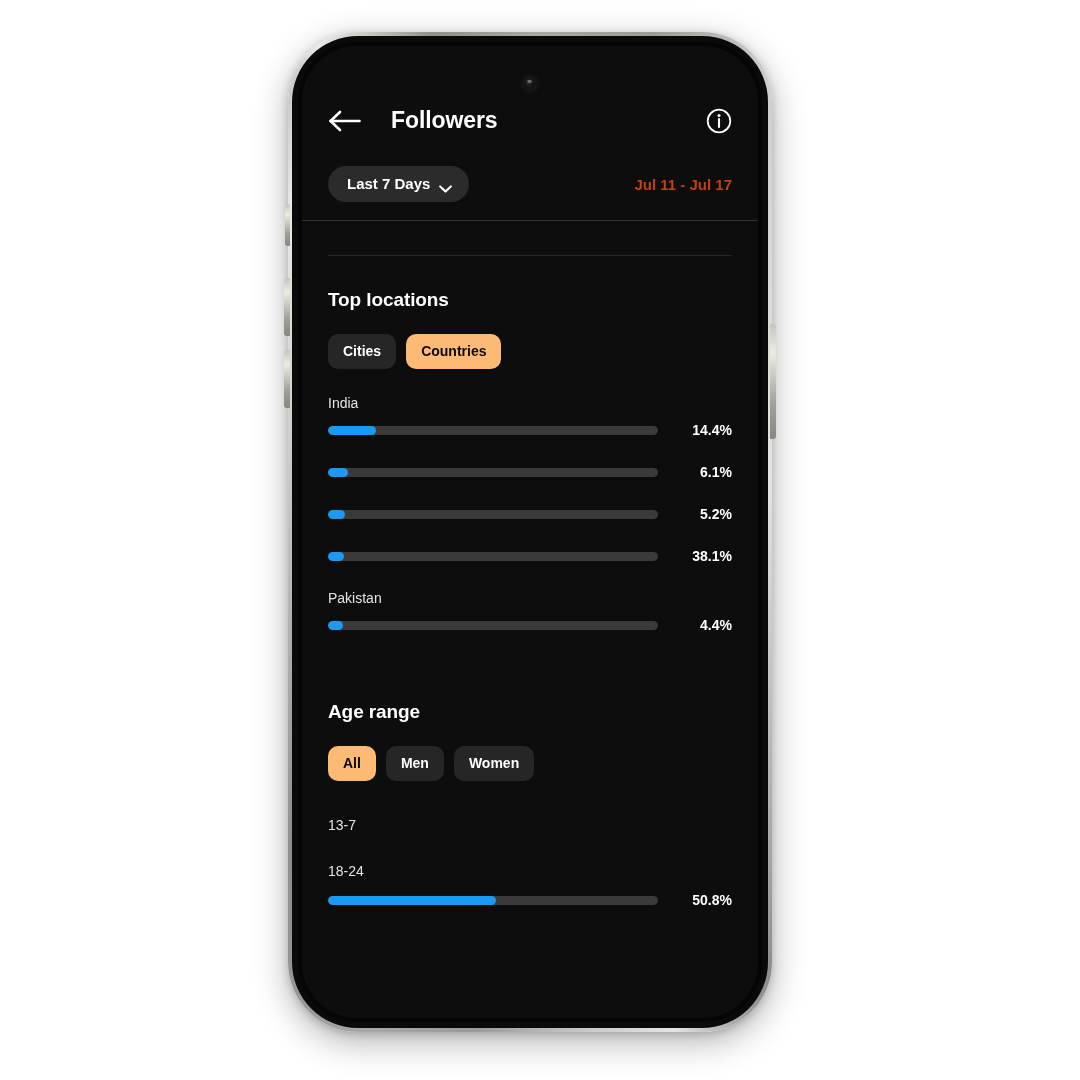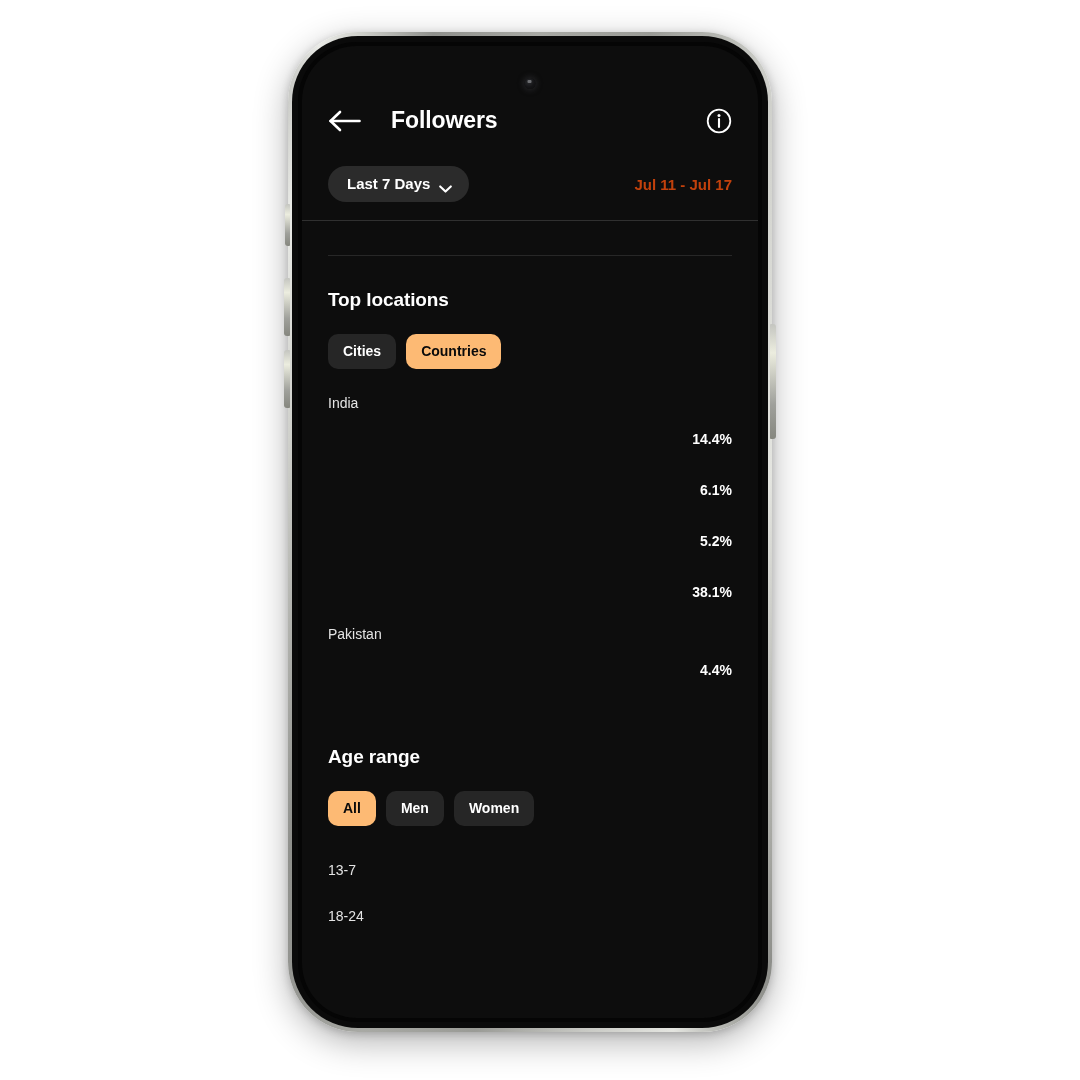--- a/index.html
+++ b/index.html
@@ -200,22 +200,21 @@
   .bars { margin-top: 26px; }
   .bar-row { margin-bottom: 26px; }
   .bar-label {
     color: #e4e4e4;
     font-size: 14px;
     font-weight: normal;
     margin-bottom: 11px;
   }
   .bar-line {
     display: flex;
-    align-items: flex-end;
-    flex-direction: column;
+    align-items: center;
   }
   .bar-track {
     flex: 1 1 auto;
     height: 9px;
     border-radius: 5px;
     background: #3a3a3a;
     overflow: hidden;
     position: relative;
     max-width: 362px;
   }
@@ -350,19 +349,25 @@
           <div class="toggle-pill off">Men</div>
           <div class="toggle-pill off">Women</div>
         </div>
 
         <div class="bars bars-age" id="age-bars">
             <div class="bar-row">
               <div class="bar-label">13-7</div>
             </div>
             <div class="bar-row">
               <div class="bar-label">18-24</div>
+              <div class="bar-line">
+                <div class="bar-track">
+                  <div class="bar-fill" style="width: 50.8%; background: rgb(26, 154, 240);"></div>
+                </div>
+                <div class="bar-pct">50.8%</div>
+              </div>
             </div>
           </div>
       </div>
 
     </div>
   </div>
 </div>
 
 </body></html>

